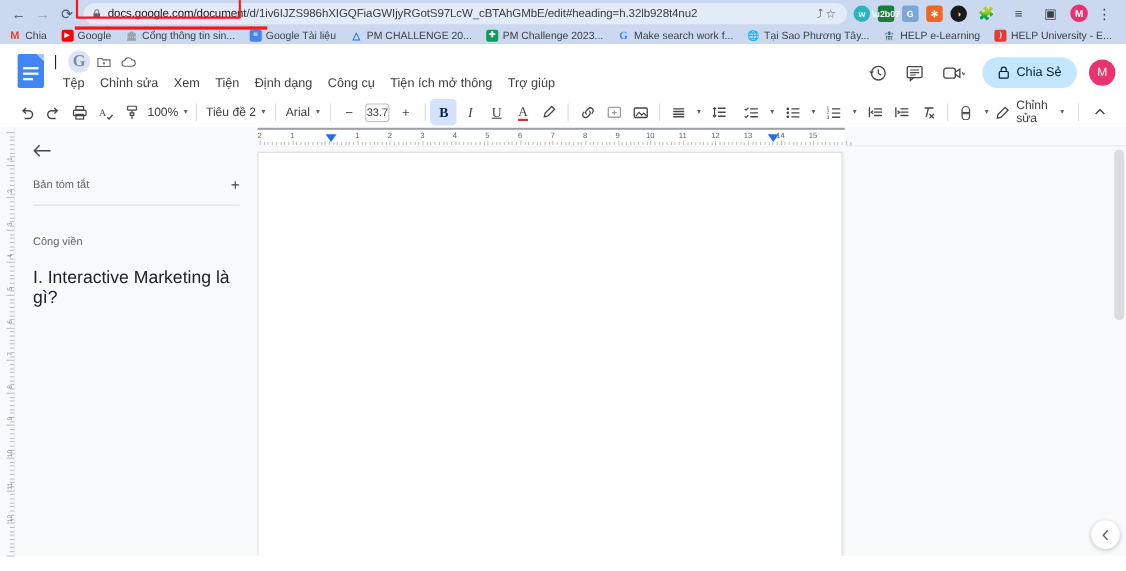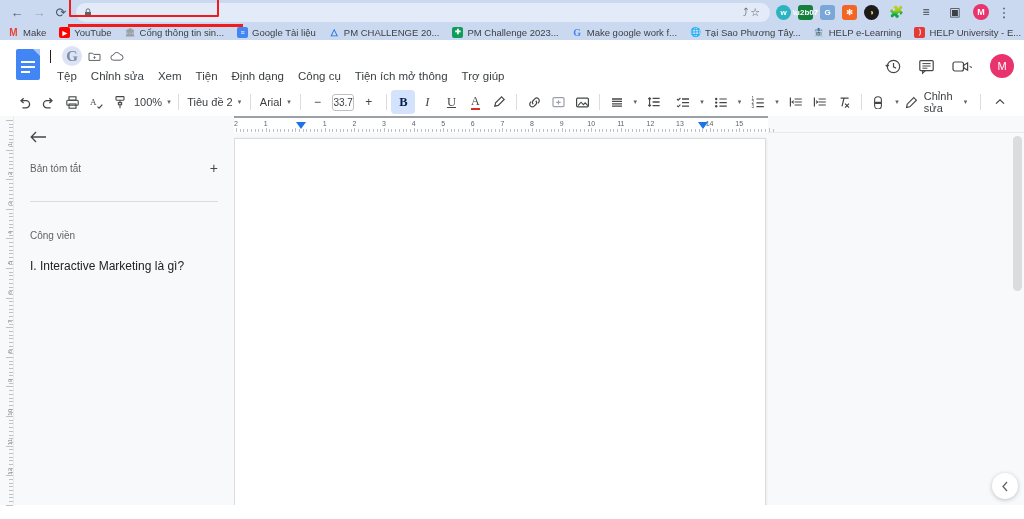--- a/index.html
+++ b/index.html
@@ -295,27 +295,27 @@
   .outline {
     width: 220px;
     flex: 0 0 auto;
     background: #f8f9fa;
     padding: 14px 16px 0 16px;
     position: relative;
   }
   .outline-back { font-size: 15px; color: #444746; margin-bottom: 16px; }
   .outline-head-row {
     display: flex; align-items: center; justify-content: space-between;
-    margin-bottom: 25px;
+    margin-bottom: 10px;
   }
   .outline-label { font-size: 10px; color: #5f6368; }
   .outline-plus { font-size: 14px; color: #444746; }
   .outline-divider { height: 1px; background: #dadce0; margin-bottom: 28px; }
   .outline-sub { font-size: 10px; color: #5f6368; margin-bottom: 18px; }
-  .outline-item { font-size: 12px; color: #202124; }
+  .outline-item { font-size: 16px; color: #202124; }
 
   .canvas-area {
     flex: 1 1 auto;
     position: relative;
     overflow: hidden;
     background: #f8f9fa;
   }
   .hruler {
     position: absolute;
     top: 0; left: 0; right: 0;
@@ -385,20 +385,21 @@
     <div class="nav-btn">⟳</div>
 
     <div class="omnibox-wrap">
       <div class="omnibox">
         <span class="lock-ico">
           <svg class="svgi" width="8" height="9" viewBox="0 0 8 9">
               <path d="M1 4h6v4H1z" fill="#5f6368"></path>
               <path d="M2.2 4V2.6a1.8 1.8 0 013.6 0V4" fill="none" stroke="#5f6368" stroke-width="0.9"></path>
             </svg>
         </span>
+        <span class="url-text"><span class="url-host">docs.google.com/document</span><span>/d/1iv6IJZS986hXIGQFiaGWIjyRGotS97LcW_cBTAhGMbE/edit#heading=h.32lb928t4nu2</span></span>
         <span class="omni-right">
           <span class="share-ico">⤴</span>
           <span class="star-ico">☆</span>
         </span>
       </div>
       <div class="red-box"></div>
     </div>
 
     <div class="ext-row">
       <span class="ext" style="background:#2bb3bf">w</span>
@@ -410,45 +411,45 @@
       <span class="nav-btn" style="color:#3c4043;font-size:12px">≡</span>
       <span class="nav-btn" style="color:#3c4043;font-size:12px">▣</span>
       <span class="ext" style="background:#e8336d;width:16px;height:16px;font-size:9px">M</span>
       <span class="menu-dots">⋮</span>
     </div>
   </div>
 
   <div class="bm-row">
     <div class="bm">
       <span class="bm-ico" style="color:#ea4335;font-size:10px">M</span>
-      <span class="bm-label">Make</span>
+      <span class="bm-label">Chia</span>
     </div>
     <div class="bm">
       <span class="bm-ico" style="background:#ff0000;font-size:6px">▶</span>
-      <span class="bm-label">YouTube</span>
+      <span class="bm-label">Google</span>
     </div>
     <div class="bm">
       <span class="bm-ico" style="color:#9aa0a6;font-size:8px">🏛</span>
       <span class="bm-label">Cổng thông tin sin...</span>
     </div>
     <div class="bm">
       <span class="bm-ico" style="background:#4285f4;font-size:7px">≡</span>
       <span class="bm-label">Google Tài liệu</span>
     </div>
     <div class="bm">
       <span class="bm-ico" style="color:#1a73e8;font-size:9px">△</span>
       <span class="bm-label">PM CHALLENGE 20...</span>
     </div>
     <div class="bm">
       <span class="bm-ico" style="background:#0f9d58;font-size:7px">✚</span>
       <span class="bm-label">PM Challenge 2023...</span>
     </div>
     <div class="bm">
       <span class="bm-ico" style="color:#4285f4;font-size:10px;font-family:'Liberation Serif',serif">G</span>
-      <span class="bm-label">Make google work f...</span>
+      <span class="bm-label">Make search work f...</span>
     </div>
     <div class="bm">
       <span class="bm-ico" style="color:#3c4043;font-size:9px">🌐</span>
       <span class="bm-label">Tại Sao Phương Tây...</span>
     </div>
     <div class="bm">
       <span class="bm-ico" style="color:#f07a2b;font-size:9px">🏦</span>
       <span class="bm-label">HELP e-Learning</span>
     </div>
     <div class="bm">
@@ -513,20 +514,29 @@
           <path d="M4.6 12.6v2.6l2.8-2.6" fill="none" stroke="#444746" stroke-width="1.2"></path>
           <path d="M4.4 5.6h8.2M4.4 8h8.2M4.4 10.2h5" stroke="#444746" stroke-width="1"></path>
         </svg>
     </div>
     <div class="hdr-ico-btn" style="width:34px">
       <svg class="svgi" width="20" height="15" viewBox="0 0 20 15">
           <rect x="1" y="3" width="10.5" height="9" rx="2" fill="none" stroke="#444746" stroke-width="1.2"></rect>
           <path d="M11.5 6.4L15.6 3.8v7.4l-4.1-2.6z" fill="none" stroke="#444746" stroke-width="1.2"></path>
           <path d="M17.6 6.8l1.6 2 1.6-2" fill="none" stroke="#444746" stroke-width="1"></path>
         </svg>
+    </div>
+    <div class="share-btn">
+      <span>
+        <svg class="svgi" width="11" height="12" viewBox="0 0 11 12">
+            <rect x="1.4" y="5" width="8.2" height="6" rx="1" fill="none" stroke="#001d35" stroke-width="1.1"></rect>
+            <path d="M3.2 5V3.4a2.3 2.3 0 014.6 0V5" fill="none" stroke="#001d35" stroke-width="1.1"></path>
+          </svg>
+      </span>
+      <span>Chia Sẻ</span>
     </div>
     <div class="avatar">M</div>
   </div>
 </div>
 
 <div class="toolbar">
   <div class="tb">
     <svg class="svgi" width="15" height="15" viewBox="0 0 15 15">
         <path d="M4.6 5.6H9a3.6 3.6 0 110 7.2H5.4" fill="none" stroke="#444746" stroke-width="1.3"></path>
         <path d="M6.6 3.2L4 5.7l2.6 2.4" fill="none" stroke="#444746" stroke-width="1.3"></path>

